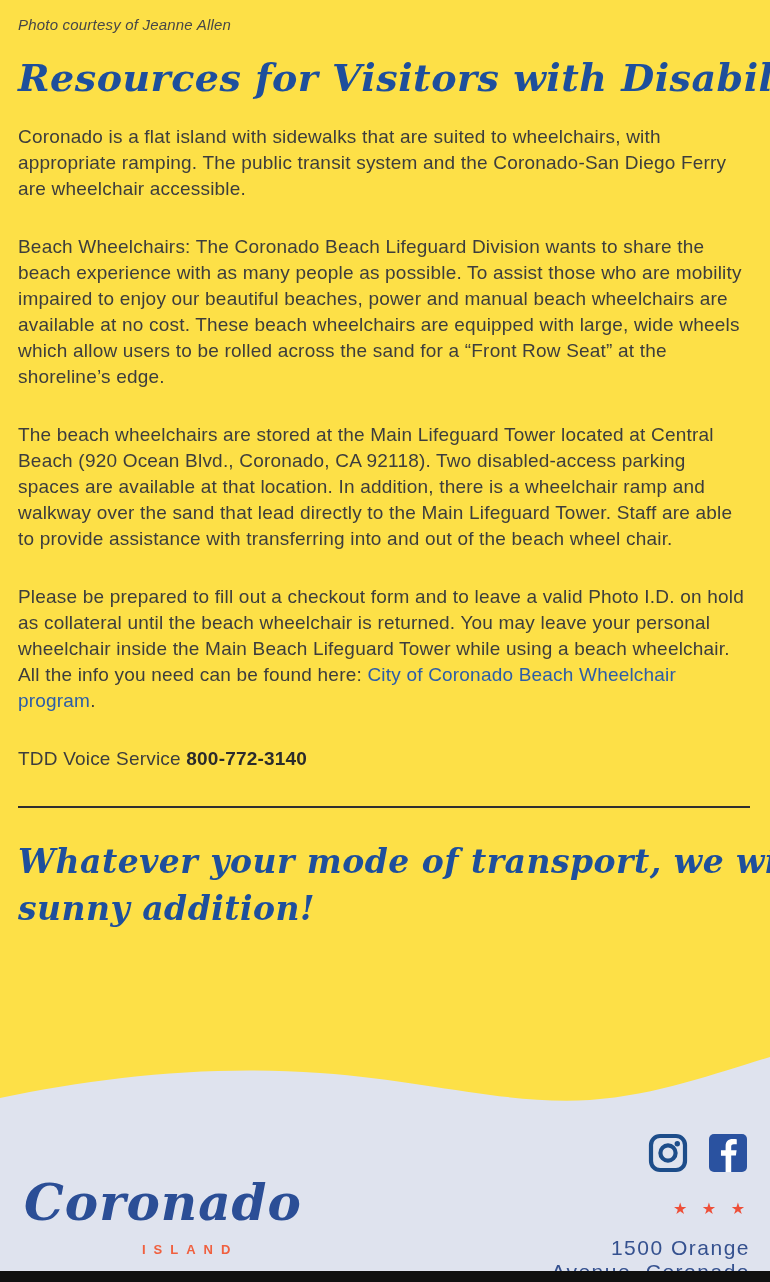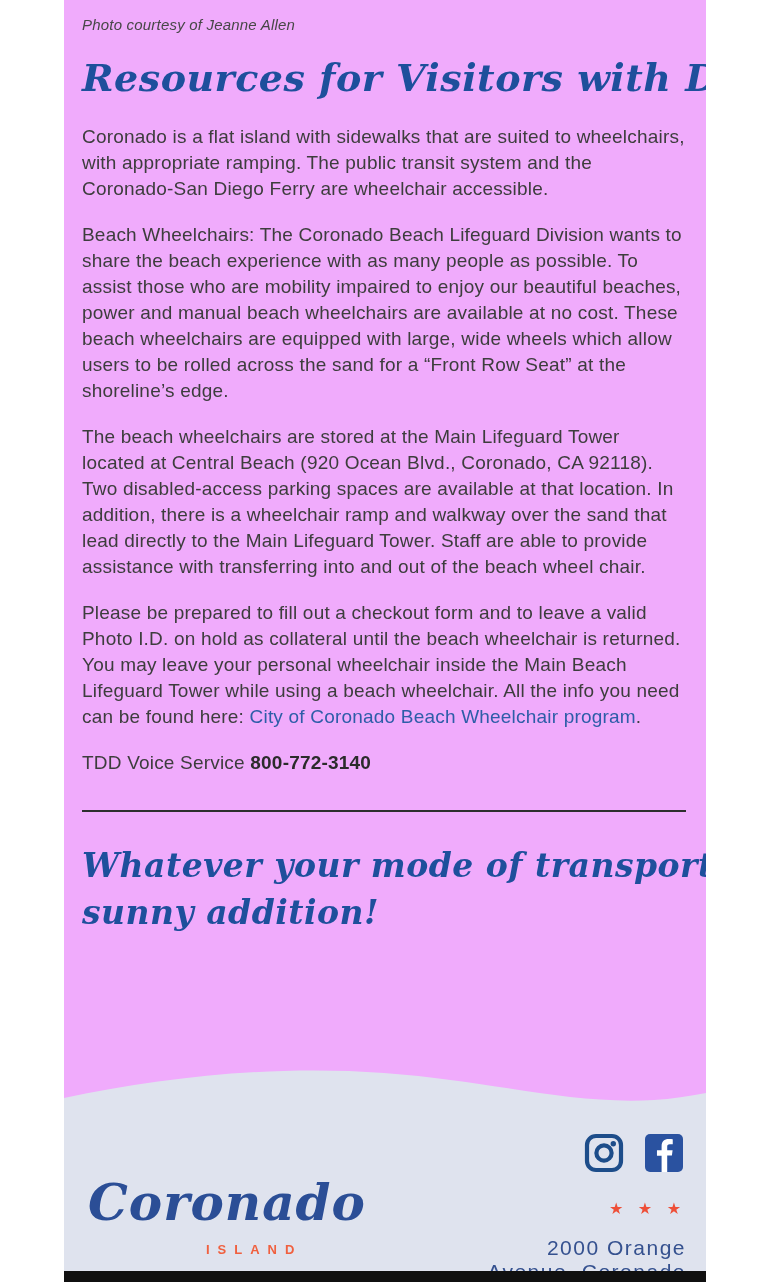--- a/index.html
+++ b/index.html
@@ -15,22 +15,22 @@
     --instagram-blue:#1d4d8a;
     --facebook-blue:#2a52a0;
     --divider:#2e2e2e;
     --bottom-bar:#101010;
   }
   *{box-sizing:border-box;margin:0;padding:0;}
   html,body{background:#ffffff;}
   body{font-family:"Liberation Sans",sans-serif;}
   .page{
     position:relative;
-    width:642px;height:1282px;
-    background:#f0abfc;
+    width:770px;height:1282px;
+    background:#fde047;
     overflow:hidden;
     margin:0 auto;
   }
   .content{
     padding:16px 20px 0 18px;
   }
   .caption{
     font-style:italic;
     font-size:15px;
     color:#474747;
@@ -42,21 +42,21 @@
     font-weight:700;
     color:var(--heading-blue);
   }
   h1.page-title{
     margin-top:22px;
     font-size:38px;
     white-space:nowrap;
     letter-spacing:.5px;
   }
   .article p{
-    margin-top:20px;
+    margin-top:32px;
     font-size:19px;
     line-height:26px;
     color:var(--body-text);
     letter-spacing:.2px;
   }
   .article p:first-child{margin-top:24px;}
   .article a.link{
     color:var(--link-blue);
     text-decoration:none;
     cursor:pointer;
@@ -189,19 +189,19 @@
     </div>
 
     <div class="logo">
       <div class="logo-script">Coronado</div>
       <div class="logo-sub">ISLAND</div>
     </div>
 
     <div class="stars">★ ★ ★</div>
 
     <div class="address">
-      <div>2000 Orange</div>
+      <div>1500 Orange</div>
       <div>Avenue, Coronado</div>
     </div>
   </div>
 
   <div class="bottom-bar"></div>
 </div>
 
 </body></html>

